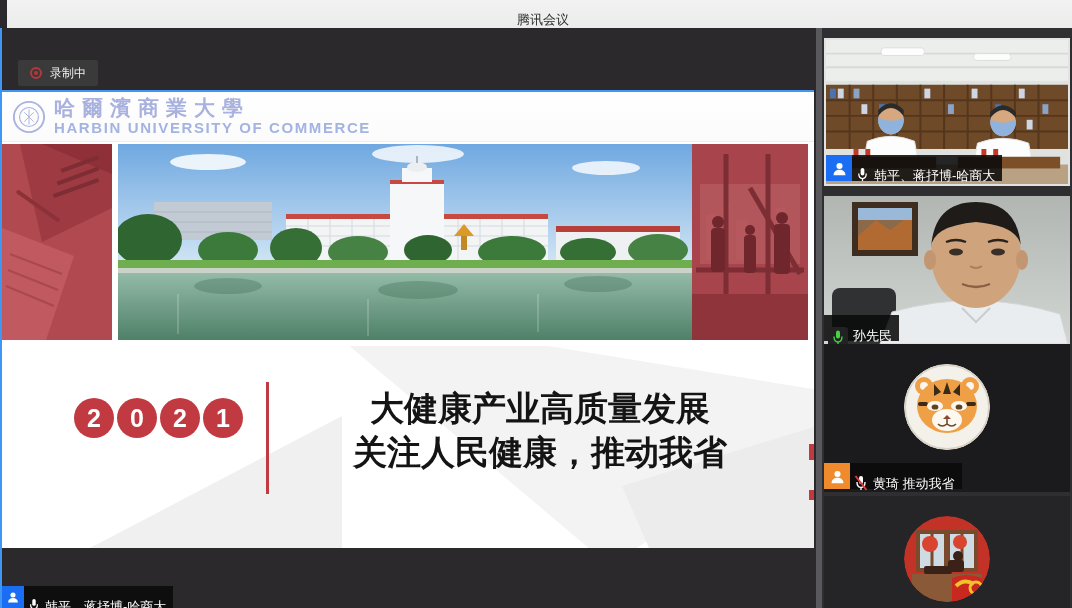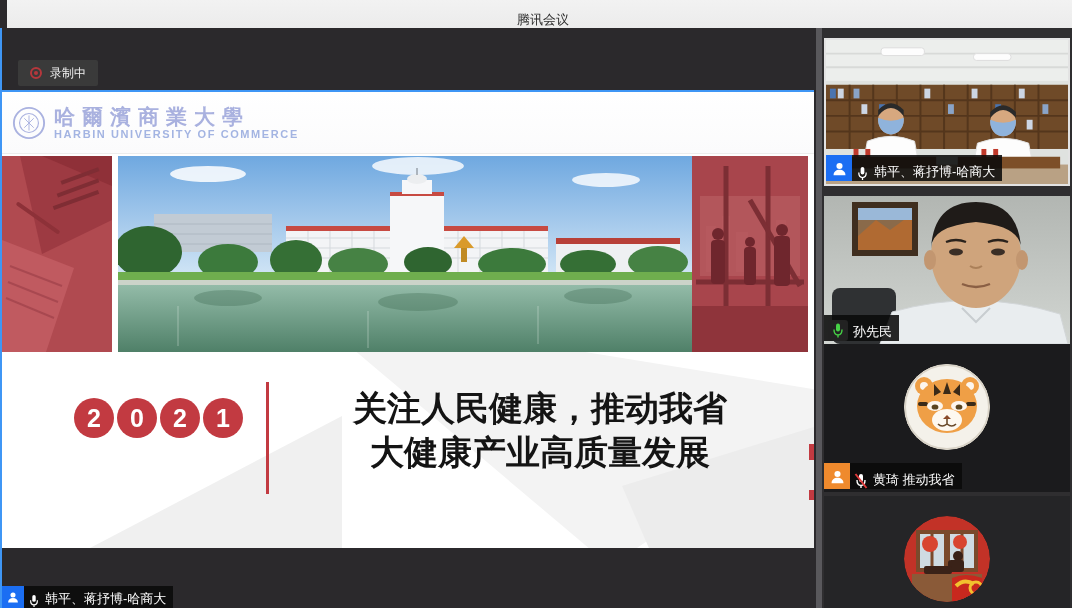--- a/index.html
+++ b/index.html
@@ -22,28 +22,28 @@
   .rec-icon { width:12px; height:12px; border:2px solid #b5373c; border-radius:50%;
     position:relative; }
   .rec-icon::after { content:''; position:absolute; inset:2px; background:#b5373c;
     border-radius:50%; }
   .rec-badge span.txt { color:#f0f0f0; font-size:12px; }
 
   
   .slide { position:absolute; left:0; top:62px; width:812px; height:458px;
     background:#ffffff; border-top:2px solid #3f96f5; overflow:hidden; }
 
-  .slide-header { height:62px; display:flex; align-items:center; gap:8px;
+  .slide-header { height:50px; display:flex; align-items:center; gap:8px;
     padding-left:10px; border-bottom:1px solid #ededed; position:relative; z-index:3;
     background:linear-gradient(#ffffff,#fbfbfc); }
   .seal { width:34px; height:34px; flex:0 0 34px; }
   .uni-names { display:flex; flex-direction:column; }
   .uni-cn { font-family:"DejaVu Serif", serif; font-weight:bold; font-size:21px;
     color:#a9b1df; letter-spacing:7px; line-height:22px; }
-  .uni-en { font-size:11px; color:#a3b4e2; letter-spacing:1.6px; font-weight:bold; }
+  .uni-en { font-size:15px; color:#a3b4e2; letter-spacing:1.6px; font-weight:bold; }
 
   .photo-strip { height:196px; display:flex; margin-top:2px; position:relative; z-index:3; }
   .panel-red-left  { width:110px; height:196px; }
   .photo-gap { width:6px; background:#ffffff; }
   .campus { width:574px; height:196px; }
   .panel-red-right { width:116px; height:196px; }
 
   .slide-lower { position:absolute; left:0; top:254px; width:812px; height:204px;
     background:#ffffff; overflow:hidden; }
   .deco { position:absolute; z-index:0; }
@@ -67,22 +67,22 @@
   .edge-accent { position:absolute; right:0; width:5px; background:#c23a41; z-index:4; }
   .ea1 { top:352px; height:16px; }
   .ea2 { top:398px; height:10px; }
 
   
   .name-tag { position:absolute; left:0; bottom:0; height:22px; display:flex;
     align-items:stretch; }
   .picon { width:22px; display:flex; align-items:center; justify-content:center; }
   .picon.blue { background:#1b6ef3; }
   .picon.orange { background:#ef8a2d; }
-  .tag-body { background:rgba(10,10,10,0.88); display:flex; align-items:flex-end;
-    gap:5px; padding:0 7px 0 4px; }
+  .tag-body { background:rgba(10,10,10,0.88); display:flex; align-items:flex-start;
+    gap:5px; padding:12px 7px 0 4px; }
   .tag-body span { color:#ffffff; font-size:13px; white-space:nowrap; }
   .mic-box { background:#222; border-radius:3px; padding:2px 3px; display:flex;
     align-items:center; }
 
   
   .v-divider { position:absolute; left:816px; top:28px; width:6px; height:580px;
     background:#59585c; }
 
   
   .sidebar { position:absolute; left:822px; top:28px; width:250px; height:580px;
@@ -250,22 +250,22 @@
       <div class="deco d3"></div>
 
       <div class="year-row">
         <div class="year-circle">2</div>
         <div class="year-circle">0</div>
         <div class="year-circle">2</div>
         <div class="year-circle">1</div>
       </div>
       <div class="red-divider"></div>
       <div class="slide-title">
+        <div>大健康产业高质量发展</div>
         <div>关注人民健康，推动我省</div>
-        <div>大健康产业高质量发展</div>
       </div>
     </div>
 
     <div class="edge-accent ea1"></div>
     <div class="edge-accent ea2"></div>
   </div>
 
   <div class="name-tag">
     <div class="picon blue">
       <svg width="14" height="14" viewBox="0 0 20 20">

